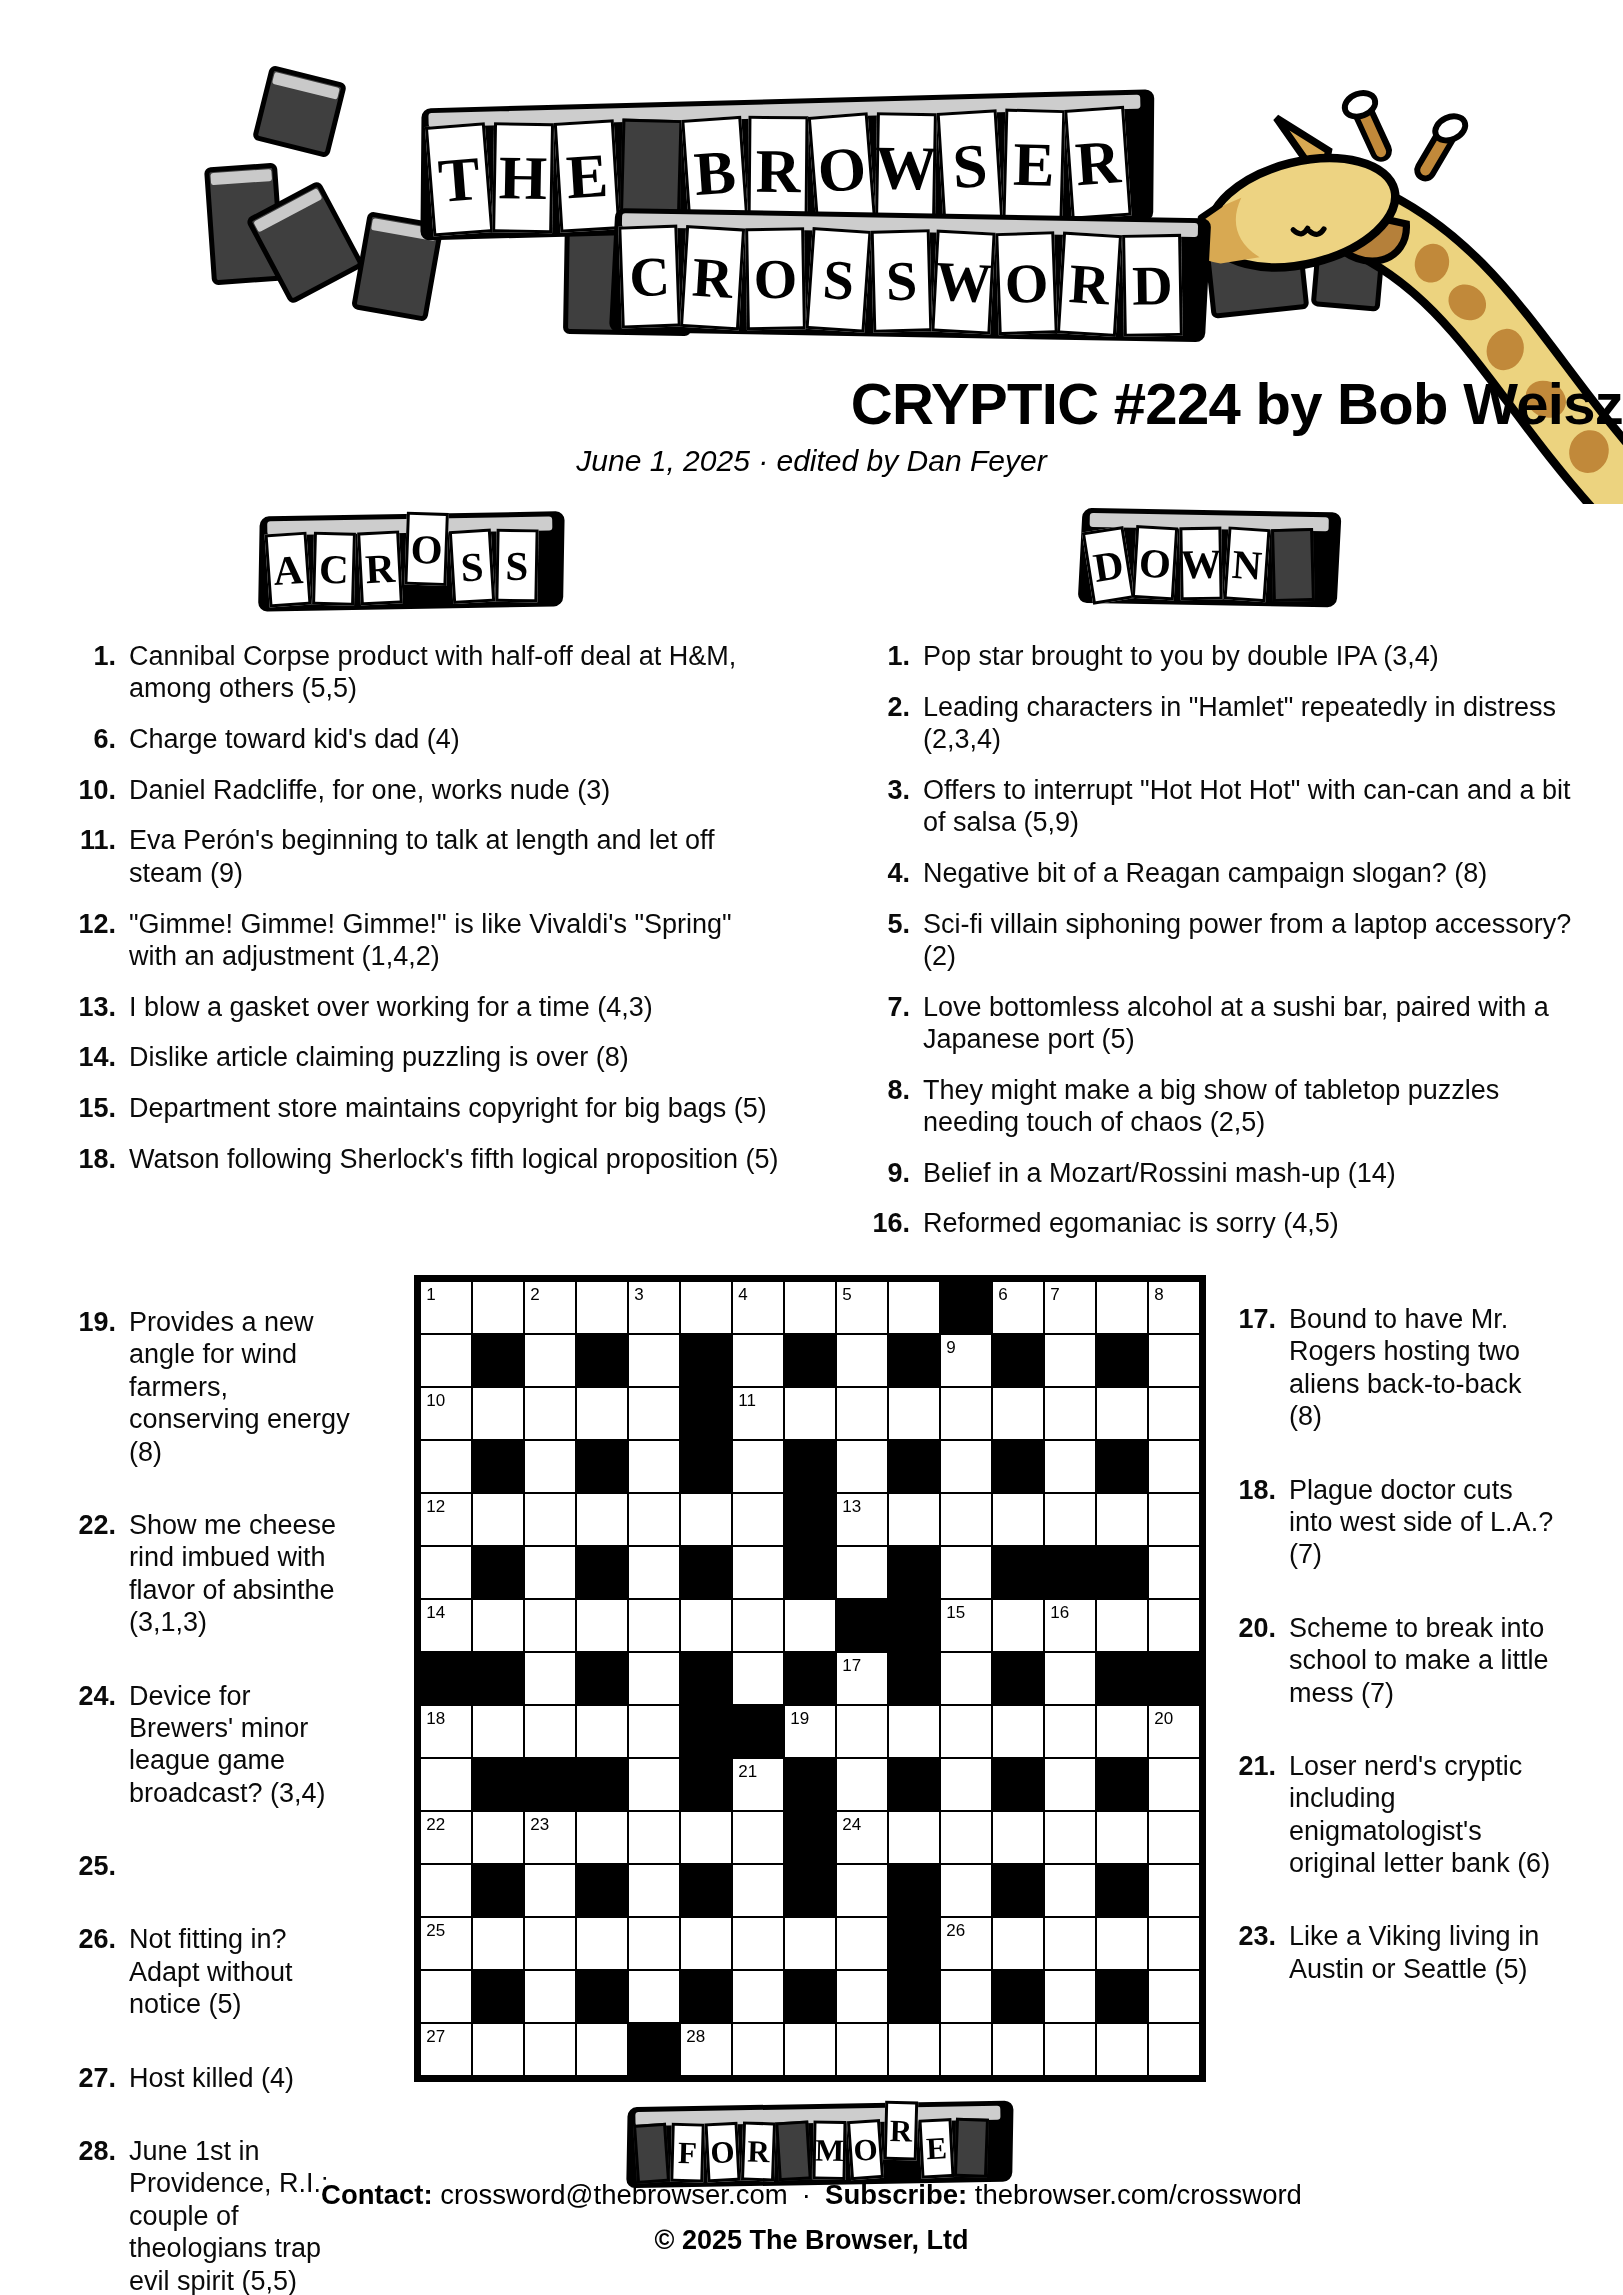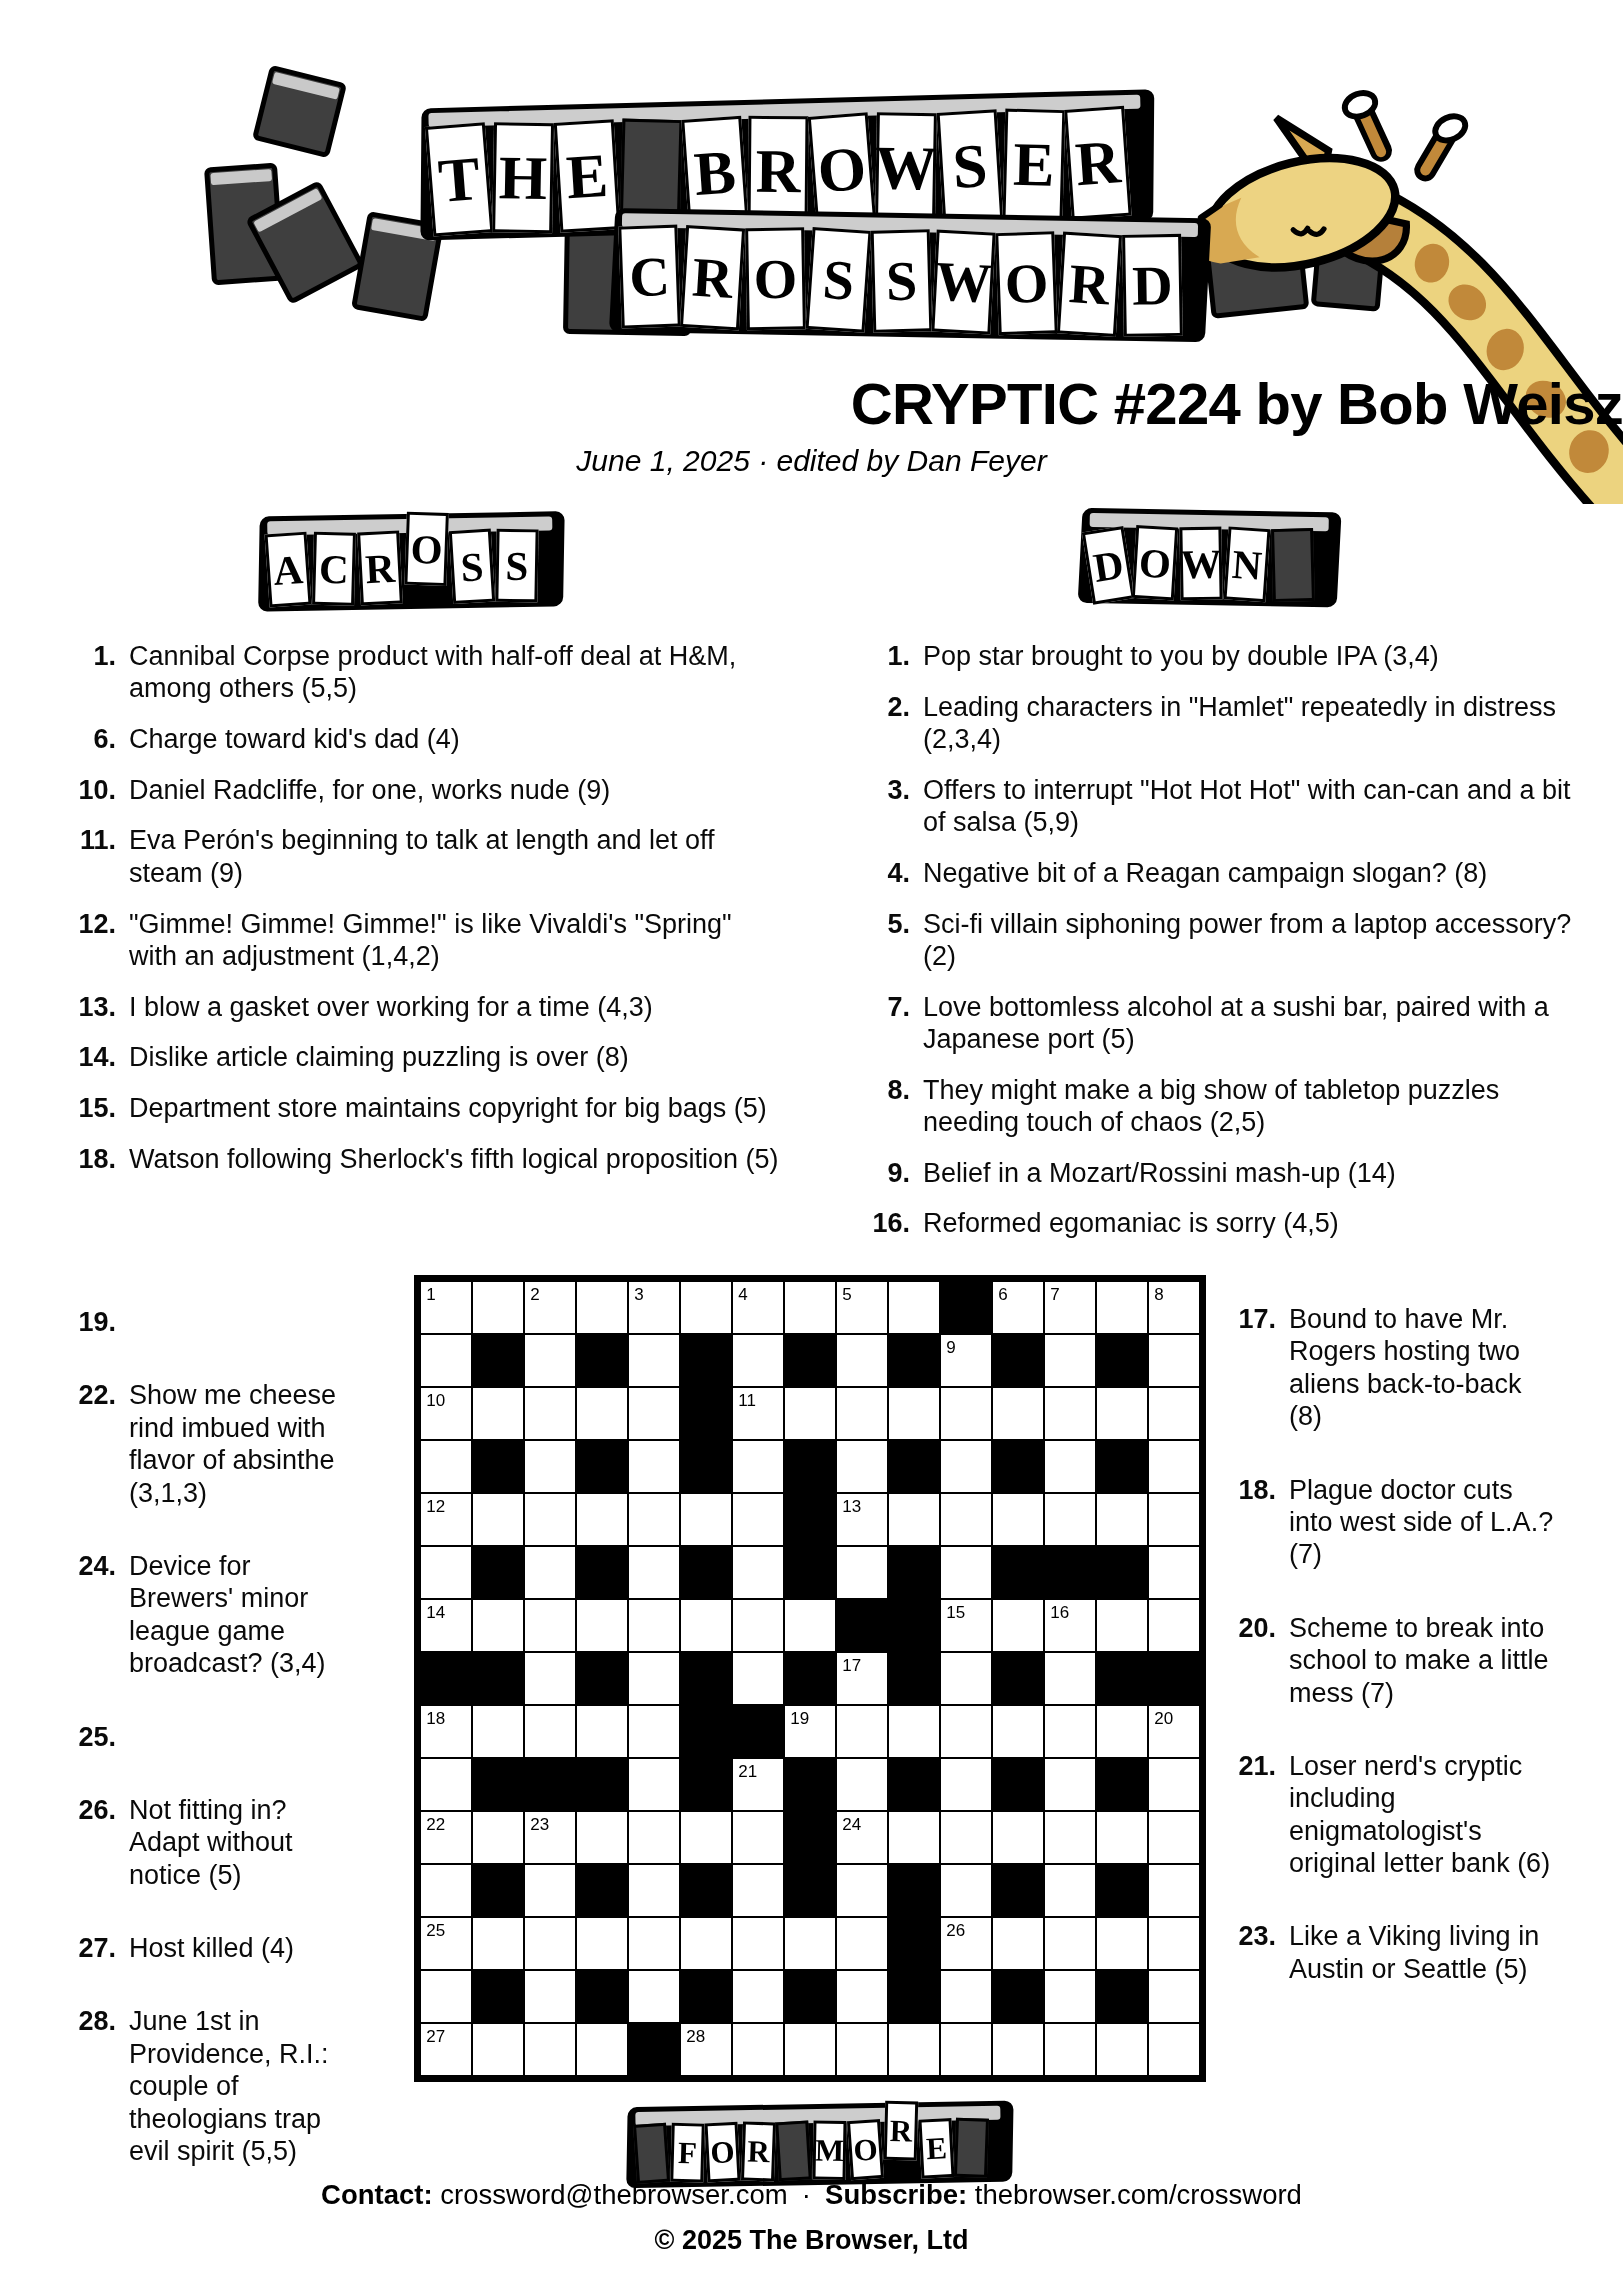--- a/index.html
+++ b/index.html
@@ -148,21 +148,21 @@
       <div class="clue">
         <div class="cnum">1.</div>
         <div class="ctext">Cannibal Corpse product with half-off deal at H&amp;M, among others (5,5)</div>
       </div>
       <div class="clue">
         <div class="cnum">6.</div>
         <div class="ctext">Charge toward kid's dad (4)</div>
       </div>
       <div class="clue">
         <div class="cnum">10.</div>
-        <div class="ctext">Daniel Radcliffe, for one, works nude (9)</div>
+        <div class="ctext">Daniel Radcliffe, for one, works nude (3)</div>
       </div>
       <div class="clue">
         <div class="cnum">11.</div>
         <div class="ctext">Eva Perón's beginning to talk at length and let off steam (9)</div>
       </div>
       <div class="clue">
         <div class="cnum">12.</div>
         <div class="ctext">"Gimme! Gimme! Gimme!" is like Vivaldi's "Spring" with an adjustment (1,4,2)</div>
       </div>
       <div class="clue">
@@ -178,20 +178,21 @@
         <div class="ctext">Department store maintains copyright for big bags (5)</div>
       </div>
       <div class="clue">
         <div class="cnum">18.</div>
         <div class="ctext">Watson following Sherlock's fifth logical proposition (5)</div>
       </div>
     </div>
   <div id="across-narrow" class="cluecol">
       <div class="clue">
         <div class="cnum">19.</div>
+        <div class="ctext">Provides a new angle for wind farmers, conserving energy (8)</div>
       </div>
       <div class="clue">
         <div class="cnum">22.</div>
         <div class="ctext">Show me cheese rind imbued with flavor of absinthe (3,1,3)</div>
       </div>
       <div class="clue">
         <div class="cnum">24.</div>
         <div class="ctext">Device for Brewers' minor league game broadcast? (3,4)</div>
       </div>
       <div class="clue">

